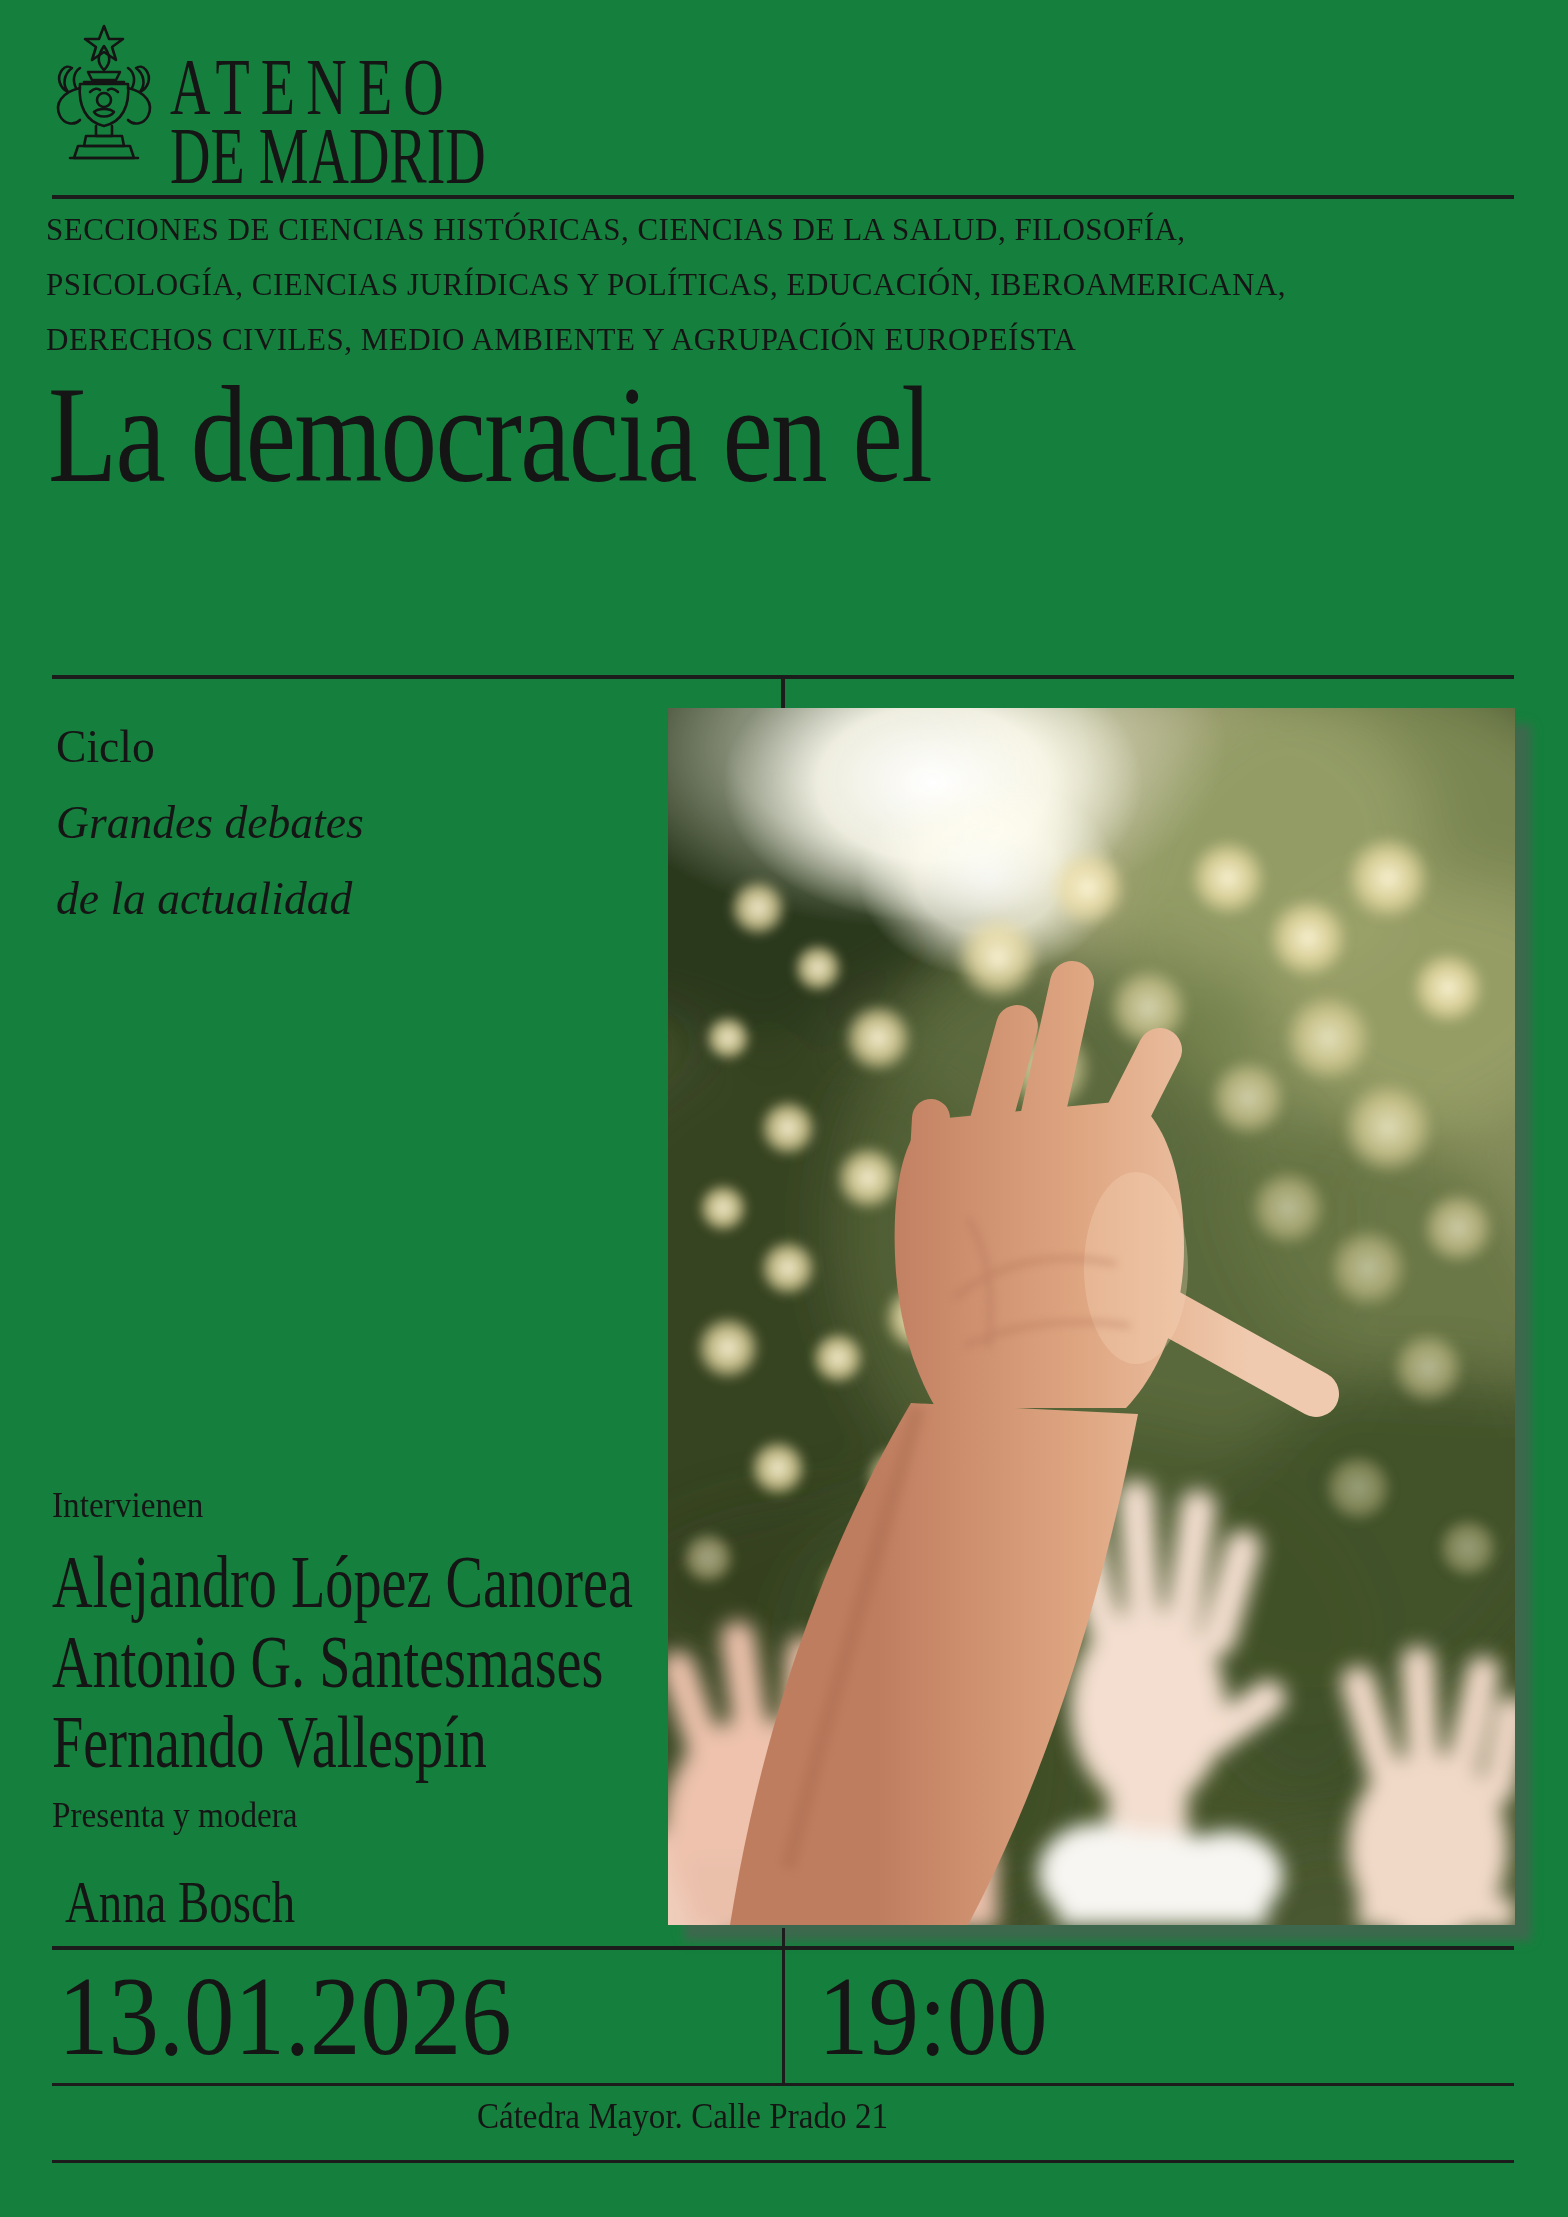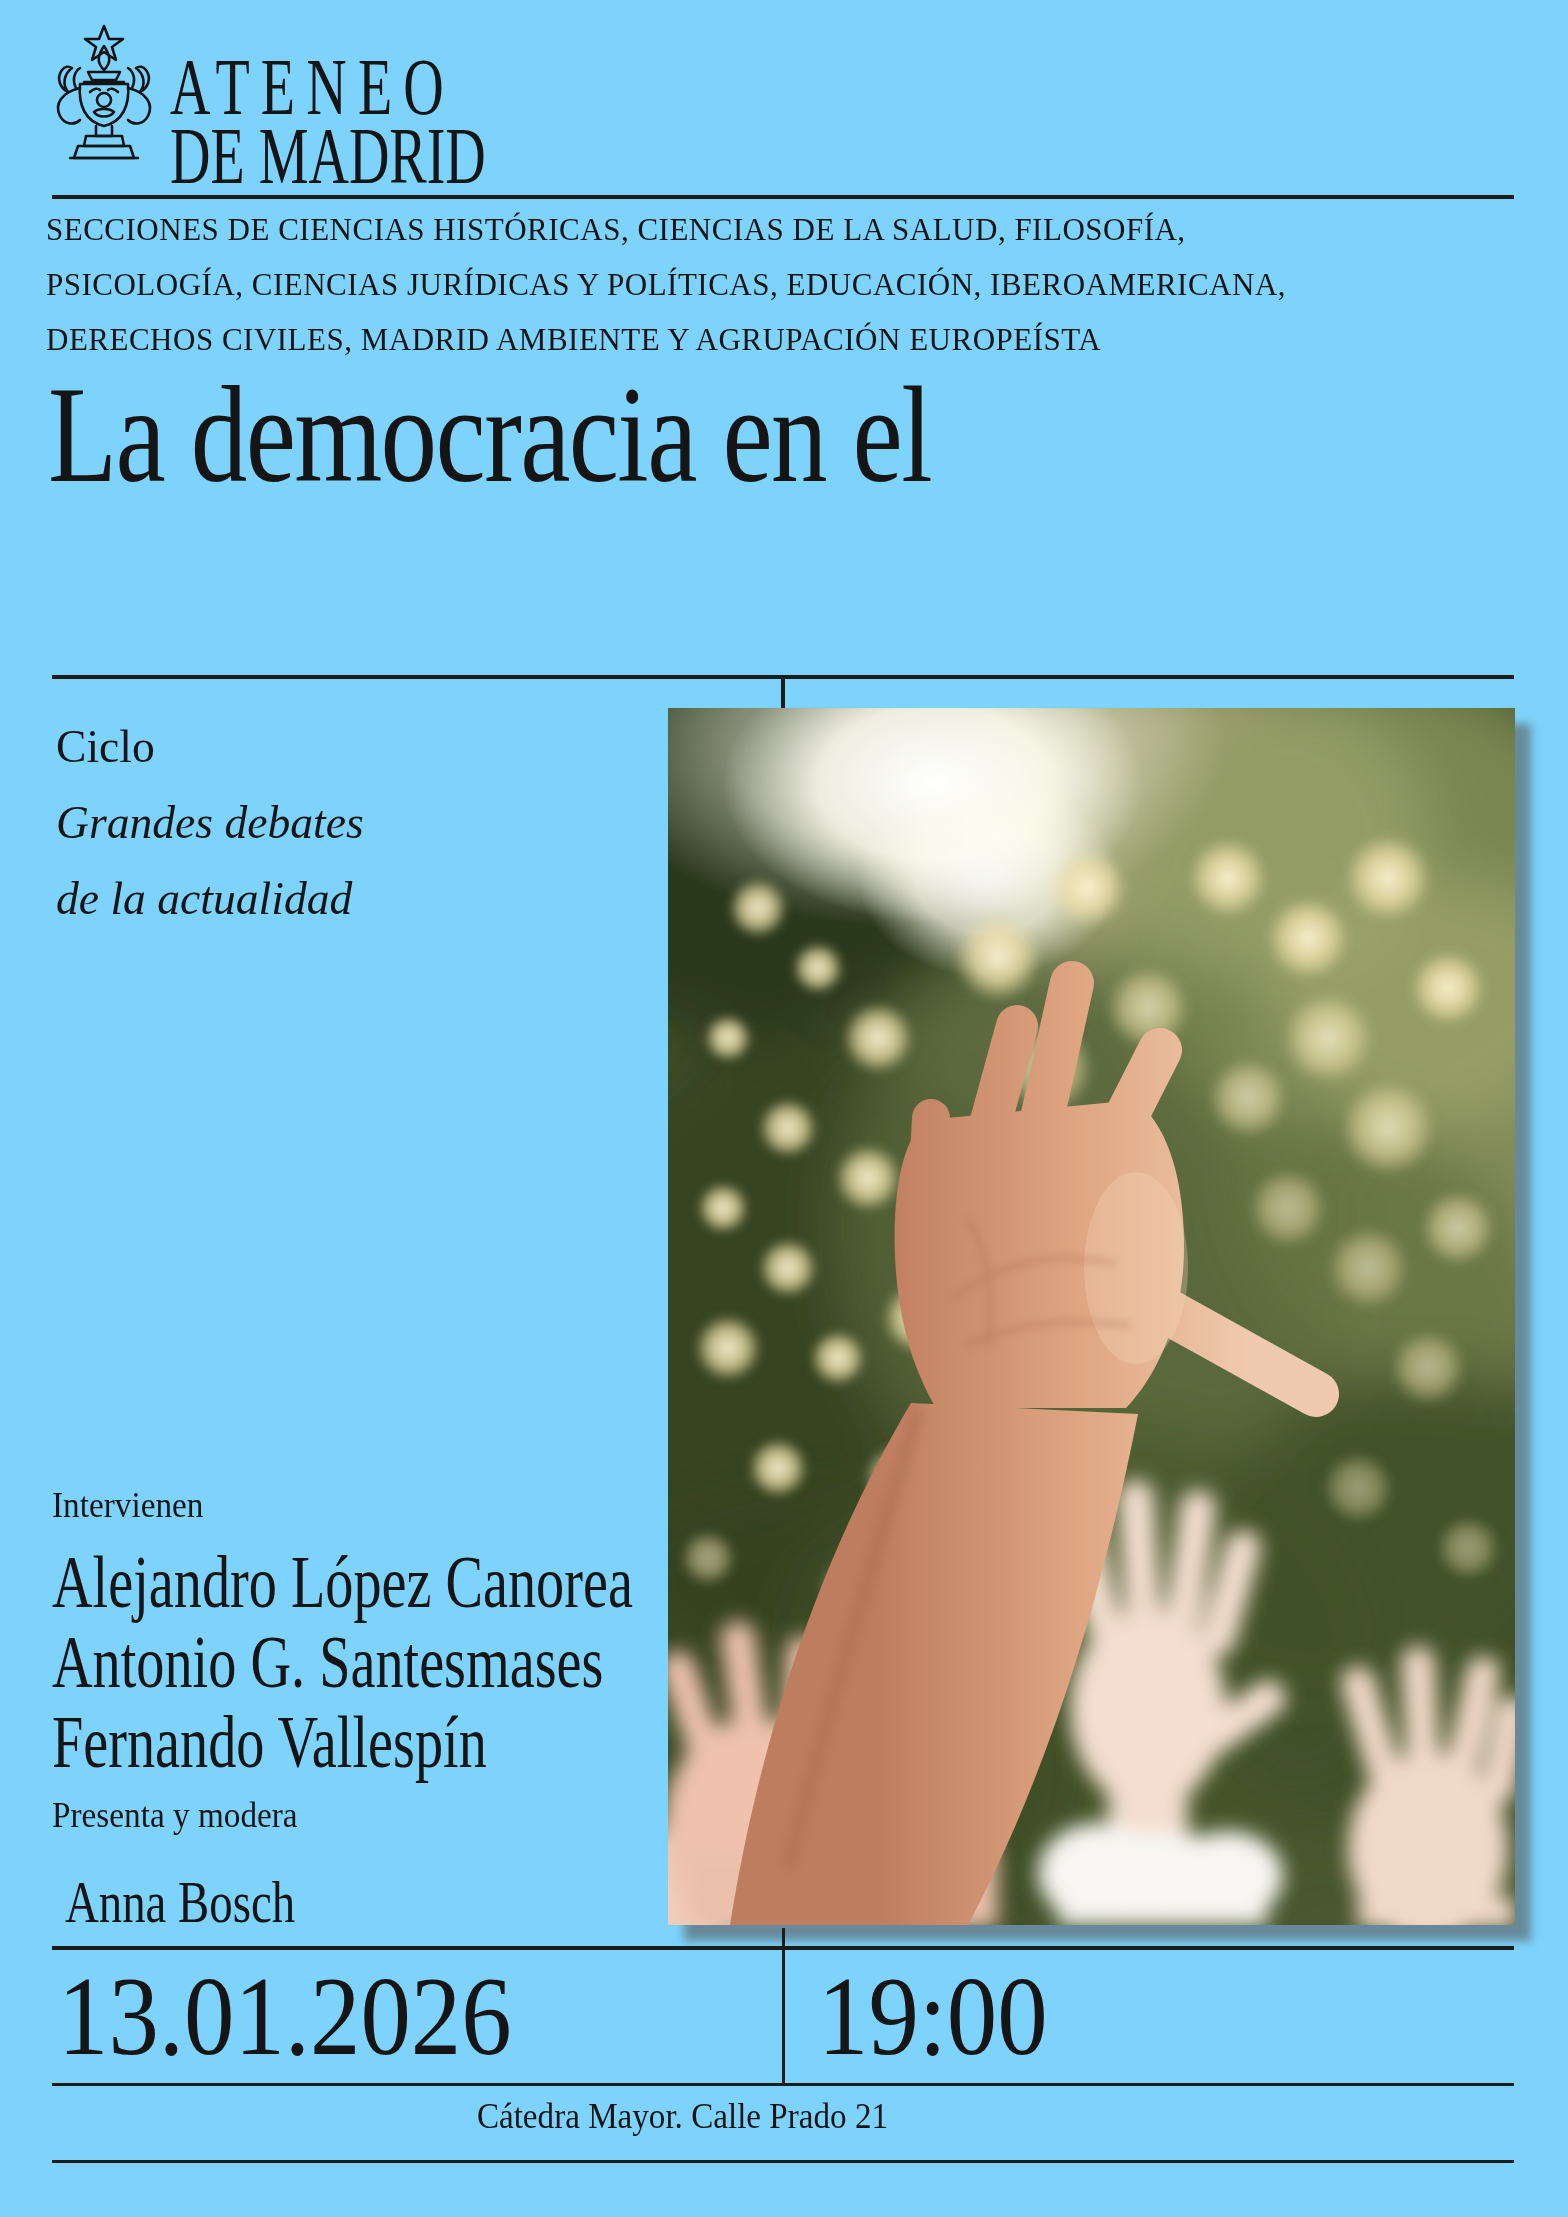--- a/index.html
+++ b/index.html
@@ -1,17 +1,17 @@
 <!DOCTYPE html>
 <html><head>
 <meta charset="utf-8">
 <style>
   html,body{margin:0;padding:0;background:#ffffff;}
   .poster{
-    position:relative;width:1568px;height:2217px;background:#7dd3fc;
+    position:relative;width:1568px;height:2217px;background:#15803d;
     font-family:"Liberation Serif","DejaVu Serif",serif;color:#151515;overflow:hidden;
   }
   .abs{position:absolute;}
   .cond{display:inline-block;white-space:nowrap;transform-origin:left center;}
   
   .brand{left:170px;top:53px;font-size:80px;line-height:69px;}
   .brand .l1{letter-spacing:16px;}
   .brand .l2{letter-spacing:0;}
   .brand .cond{transform:scaleX(0.70);}
   
@@ -86,21 +86,21 @@
   <div class="abs brand">
     <div><span class="cond l1">ATENEO</span></div>
     <div><span class="cond l2">DE MADRID</span></div>
   </div>
 
   <div class="abs rule" style="left:52px;top:195px;width:1462px;height:4px;"></div>
 
   <div class="abs sections">
     <div><span class="cond">SECCIONES DE CIENCIAS HISTÓRICAS, CIENCIAS DE LA SALUD, FILOSOFÍA,</span></div>
     <div><span class="cond">PSICOLOGÍA, CIENCIAS JURÍDICAS Y POLÍTICAS, EDUCACIÓN, IBEROAMERICANA,</span></div>
-    <div><span class="cond">DERECHOS CIVILES, MADRID AMBIENTE Y AGRUPACIÓN EUROPEÍSTA</span></div>
+    <div><span class="cond">DERECHOS CIVILES, MEDIO AMBIENTE Y AGRUPACIÓN EUROPEÍSTA</span></div>
   </div>
 
   <div class="abs title">
     <div><span class="cond">La democracia en el</span></div>
   </div>
 
   <div class="abs rule" style="left:52px;top:675px;width:1462px;height:4px;"></div>
   <div class="abs rule" style="left:781px;top:679px;width:4px;height:32px;"></div>
 
   <div class="abs cycle">

